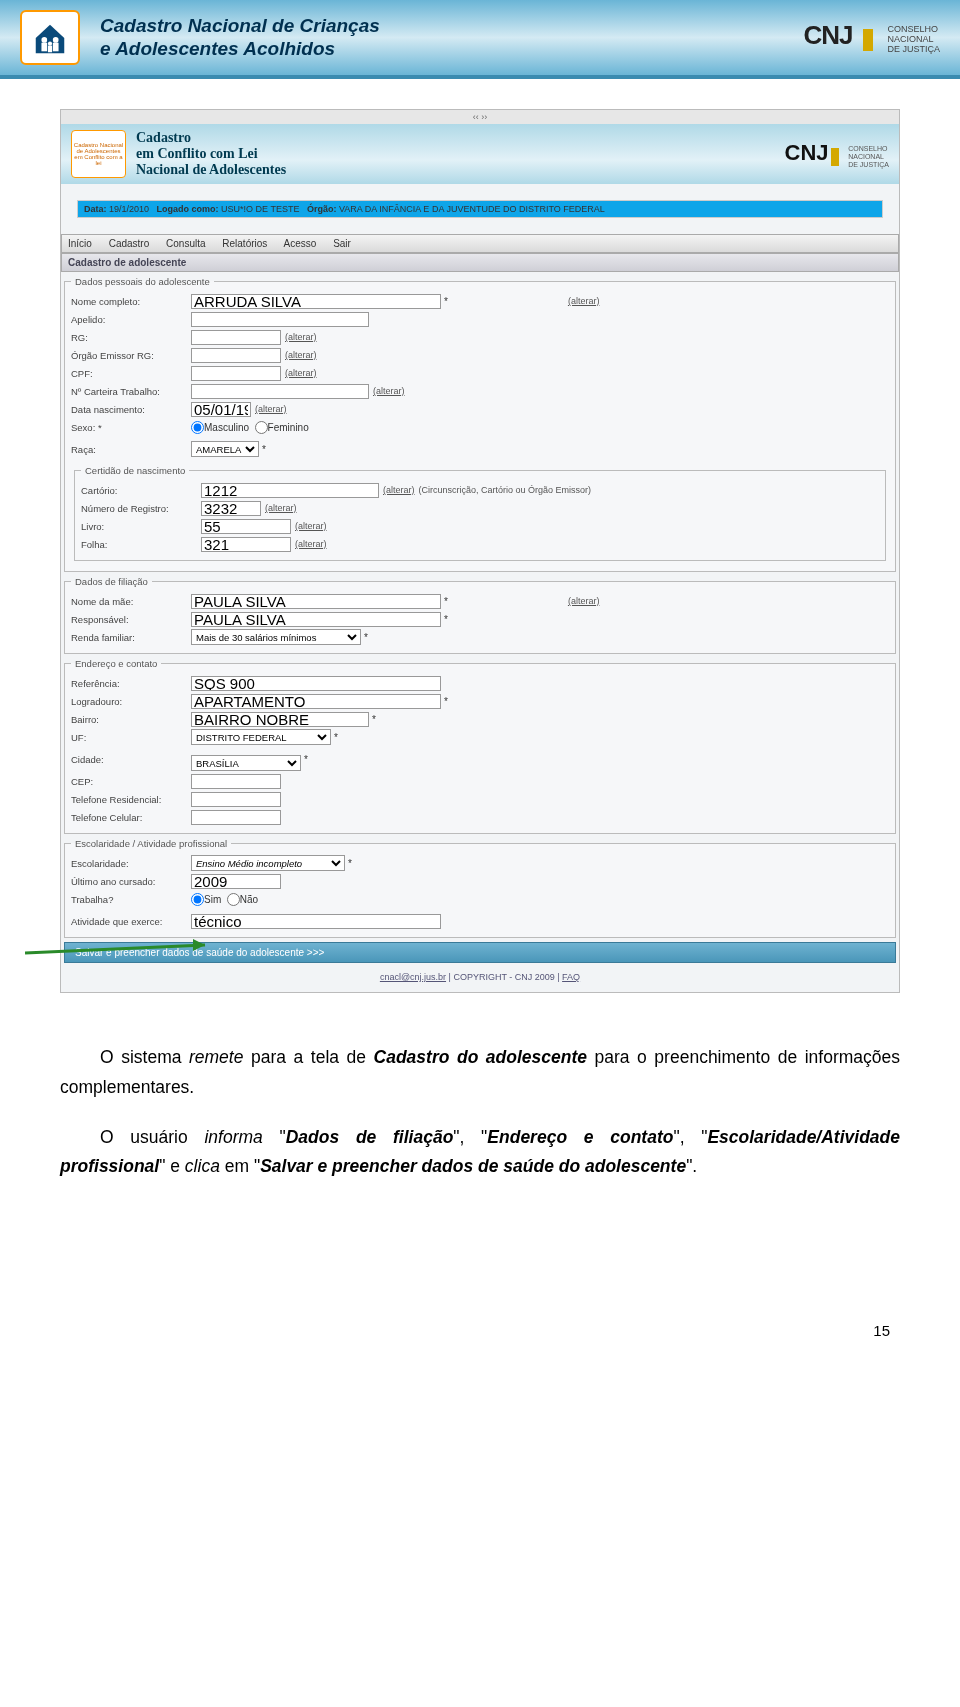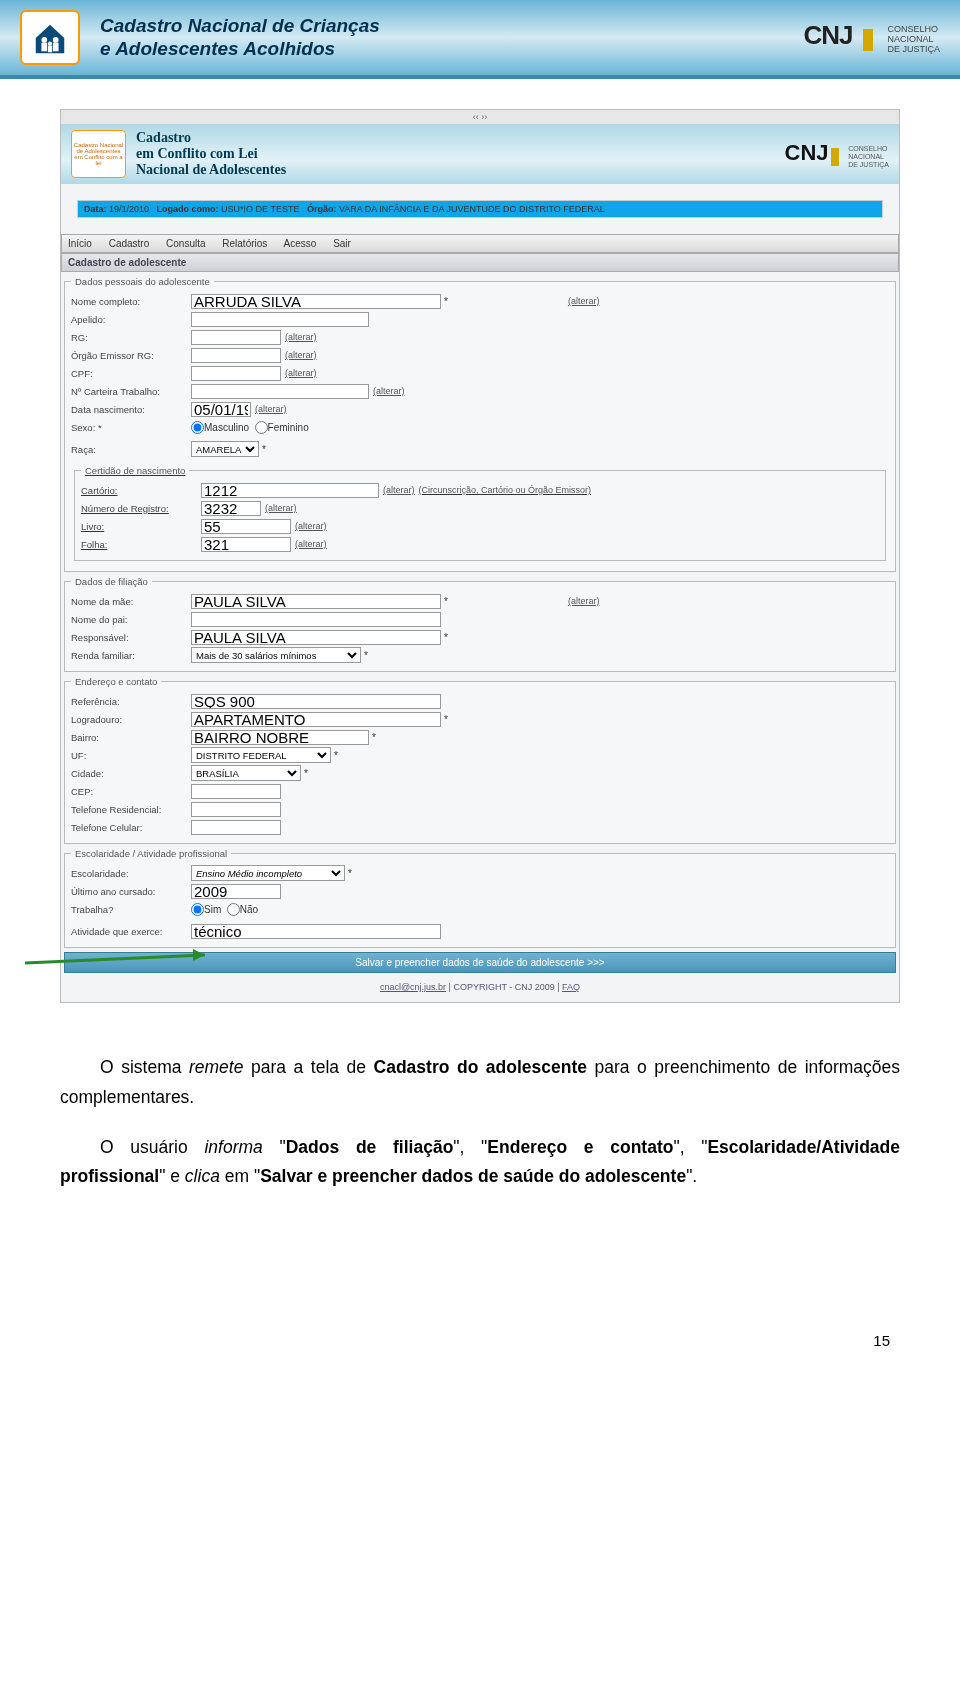--- a/index.html
+++ b/index.html
@@ -43,31 +43,31 @@
   .row select { height:16px; font-size:9.5px; border:1px solid #999; background:#fff; }
   .row .alt { color:#555; font-size:9px; margin-left:4px; text-decoration:underline; cursor:pointer; }
   .row .note { color:#555; font-size:9px; margin-left:4px; }
   .row .ast { color:#333; margin-left:3px; }
   
   .w-lg { width: 250px; }
   .w-md { width: 178px; }
   .w-sm { width: 90px; }
   .w-xs { width: 60px; }
   
-  .save-bar { background: linear-gradient(#6fb3d1,#4a96b9); color:#fff; text-align:center; padding:4px 10px; font-size:10px; border:1px solid #3a7a98; margin:4px 3px 3px 3px; cursor:pointer; position:relative; }
+  .save-bar { background: linear-gradient(#6fb3d1,#4a96b9); color:#fff; text-align:left; padding:4px 10px; font-size:10px; border:1px solid #3a7a98; margin:4px 3px 3px 3px; cursor:pointer; position:relative; }
   .arrow-callout { position:absolute; left:-40px; top:-8px; width:200px; height:20px; }
   
   .app-footer { text-align:center; font-size:9px; color:#557; padding:6px 0 10px 0; background:#f2f4f6; }
   .app-footer a { color:#557; text-decoration:underline; }
   
   
   .doc-text { font-family: Arial, sans-serif; font-size: 17.5px; color:#000; line-height:1.7; text-align:justify; margin-top:50px; }
   .doc-text p { margin-bottom: 20px; text-indent: 40px; }
   .doc-text em.i { font-style: italic; }
-  .doc-text b { font-weight: bold; }
+  .doc-text b { font-weight: bold; font-style: italic; }
   
   .page-num { text-align:right; font-size:15px; color:#000; margin-top:140px; padding-right:10px; }
 </style>
 </head>
 <body>
 
 <div class="top-banner">
   <div class="banner-logo">
     <svg viewBox="0 0 40 40">
       <path d="M5 20 L20 6 L35 20 L35 36 L5 36 Z" fill="#0a4a7a"></path>
@@ -169,21 +169,21 @@
           <input type="text" class="w-xs" value="05/01/1995" style="">
           <span class="alt">(alterar)</span>
         </div>
       <div class="row"><label>Sexo: *</label><input type="radio" checked="" style=""> <span>Masculino</span>&nbsp;&nbsp;<input type="radio" style=""> <span>Feminino</span></div>
       <div class="row" style="margin-top:6px;">
           <label>Raça:</label>
           <select><option>AMARELA</option></select>
           <span class="ast">*</span>
         </div>
 
-      <fieldset class="grp" style="margin-top:8px;text-decoration:underline;">
+      <fieldset class="grp" style="margin-top:8px;">
         <legend>Certidão de nascimento</legend>
         <div class="row">
             <label>Cartório:</label>
             <input type="text" class="w-md" value="1212" style="">
             <span class="alt">(alterar)</span>
             <span class="note">(Circunscrição, Cartório ou Órgão Emissor)</span>
           </div>
         <div class="row">
             <label>Número de Registro:</label>
             <input type="text" class="w-xs" value="3232" style="">
@@ -204,24 +204,20 @@
 
     <fieldset class="grp">
       <legend>Dados de filiação</legend>
       <div class="row">
           <label>Nome da mãe:</label>
           <input type="text" class="w-lg" value="PAULA SILVA" style="">
           <span class="ast">*</span>
           <span class="alt" style="margin-left:120px;">(alterar)</span>
         </div>
       <div class="row">
-          <label>Nome do pai:</label>
-          <input type="text" class="w-lg" value="" style="">
-        </div>
-      <div class="row">
           <label>Responsável:</label>
           <input type="text" class="w-lg" value="PAULA SILVA" style="">
           <span class="ast">*</span>
         </div>
       <div class="row">
           <label>Renda familiar:</label>
           <select style="width:170px;"><option>Mais de 30 salários mínimos</option></select>
           <span class="ast">*</span>
         </div>
     </fieldset>
@@ -242,21 +238,21 @@
           <input type="text" class="w-md" value="BAIRRO NOBRE" style="">
           <span class="ast">*</span>
         </div>
       <div class="row">
           <label>UF:</label>
           <select style="width:140px;"><option>DISTRITO FEDERAL</option></select>
           <span class="ast">*</span>
         </div>
       <div class="row">
           <label interactable="false">Cidade:</label>
-          <select style="width:110px;"><option>BRASÍLIA</option></select>
+          <select style="width:110px;margin-top:8px;"><option>BRASÍLIA</option></select>
           <span class="ast">*</span>
         </div>
       <div class="row">
           <label>CEP:</label>
           <input type="text" class="w-sm" value="" style="">
         </div>
       <div class="row">
           <label>Telefone Residencial:</label>
           <input type="text" class="w-sm" value="" style="">
         </div>

